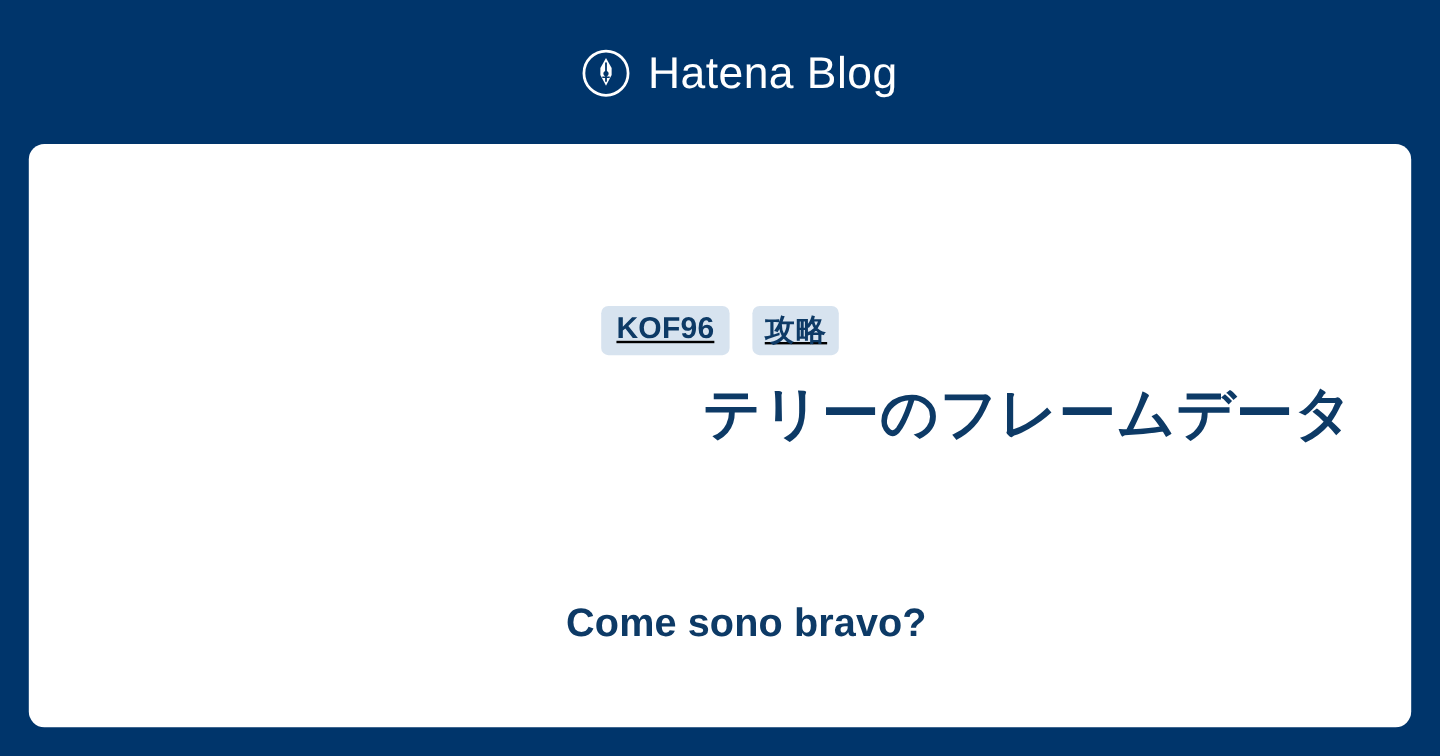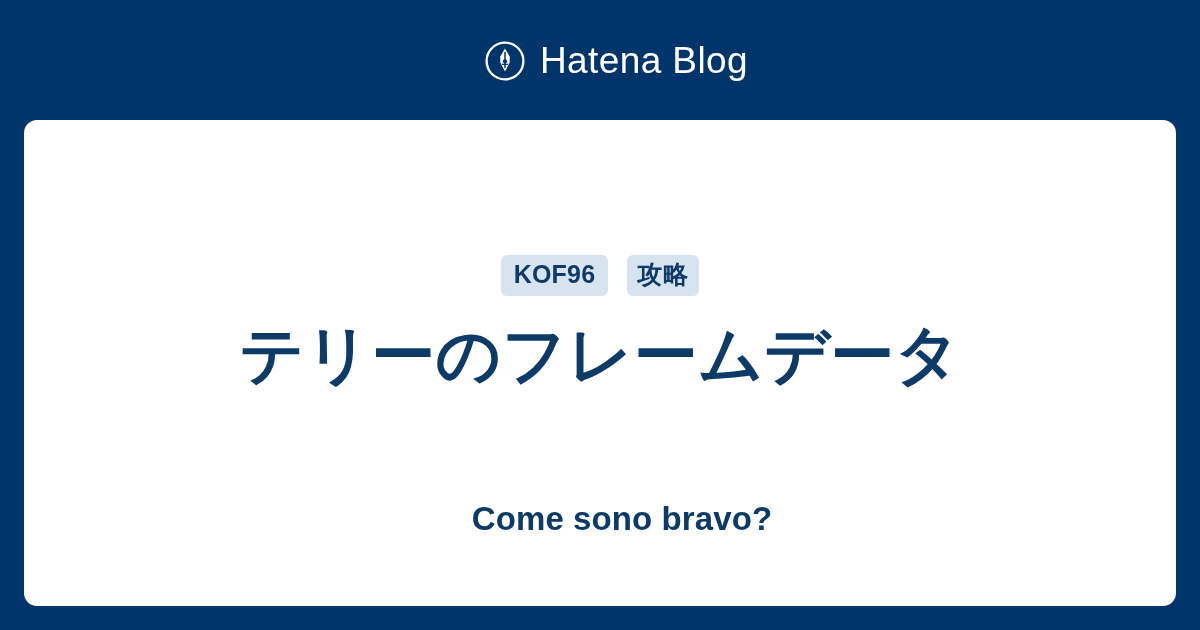--- a/index.html
+++ b/index.html
@@ -70,20 +70,21 @@
   
   .tag-row {
     position: absolute;
     top: 135px;
     left: 0;
     right: 0;
     display: flex;
     justify-content: center;
     align-items: flex-start;
     gap: 19px;
+    text-decoration: underline;
   }
   .tag {
     background: #d7e3ef;
     color: #0d3a66;
     font-size: 25px;
     font-weight: bold;
     line-height: 1;
     padding: 7px 13px 9px 13px;
     border-radius: 6px;
     white-space: nowrap;
@@ -94,28 +95,28 @@
     padding: 7px 10px 9px 10px;
     letter-spacing: 1px;
   }
 
   
   .entry-title {
     position: absolute;
     top: 196px;
     left: 0;
     right: 0;
-    text-align: center;
+    text-align: right;
     color: #0d3a66;
     font-family: "DejaVu Sans", "Liberation Sans", sans-serif;
-    font-size: 64px;
+    font-size: 48px;
     font-weight: bold;
     line-height: 1.22;
     letter-spacing: 0.5px;
-    padding: 0 76px;
+    padding: 0 48px;
     box-sizing: border-box;
   }
 
   
   .blog-name {
     position: absolute;
     top: 382px;
     left: 0;
     right: 0;
     text-align: center;

